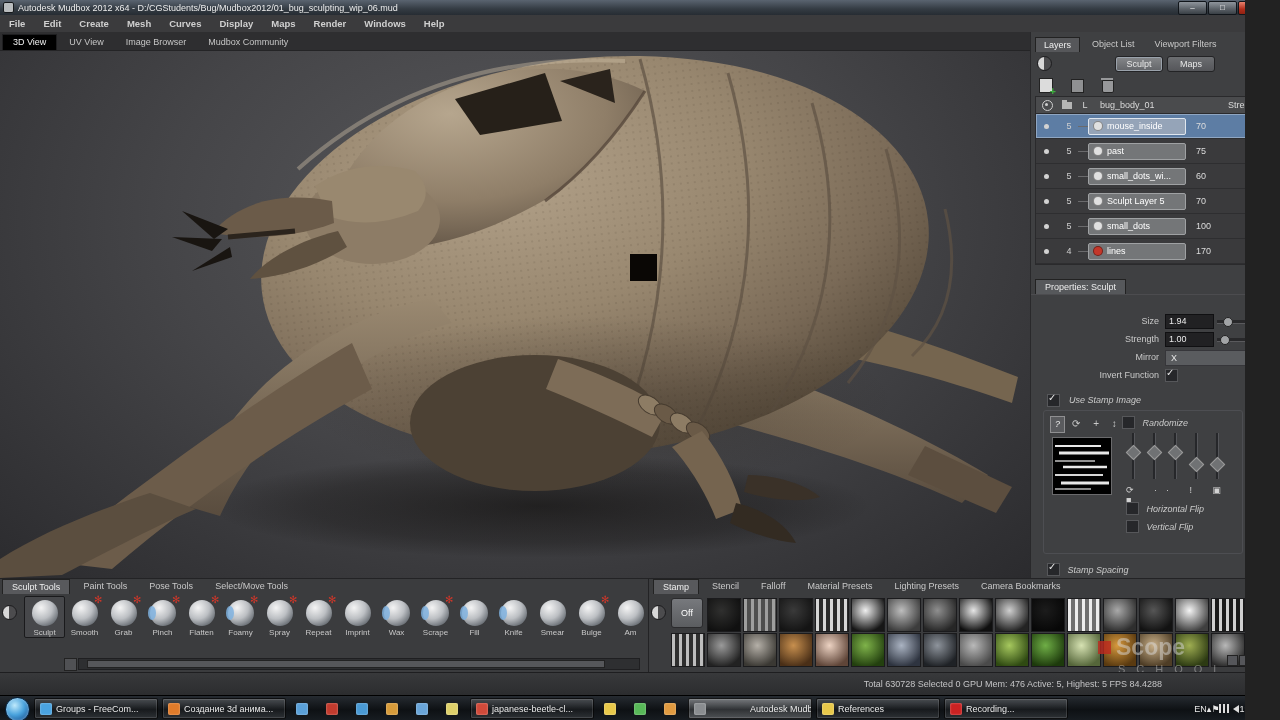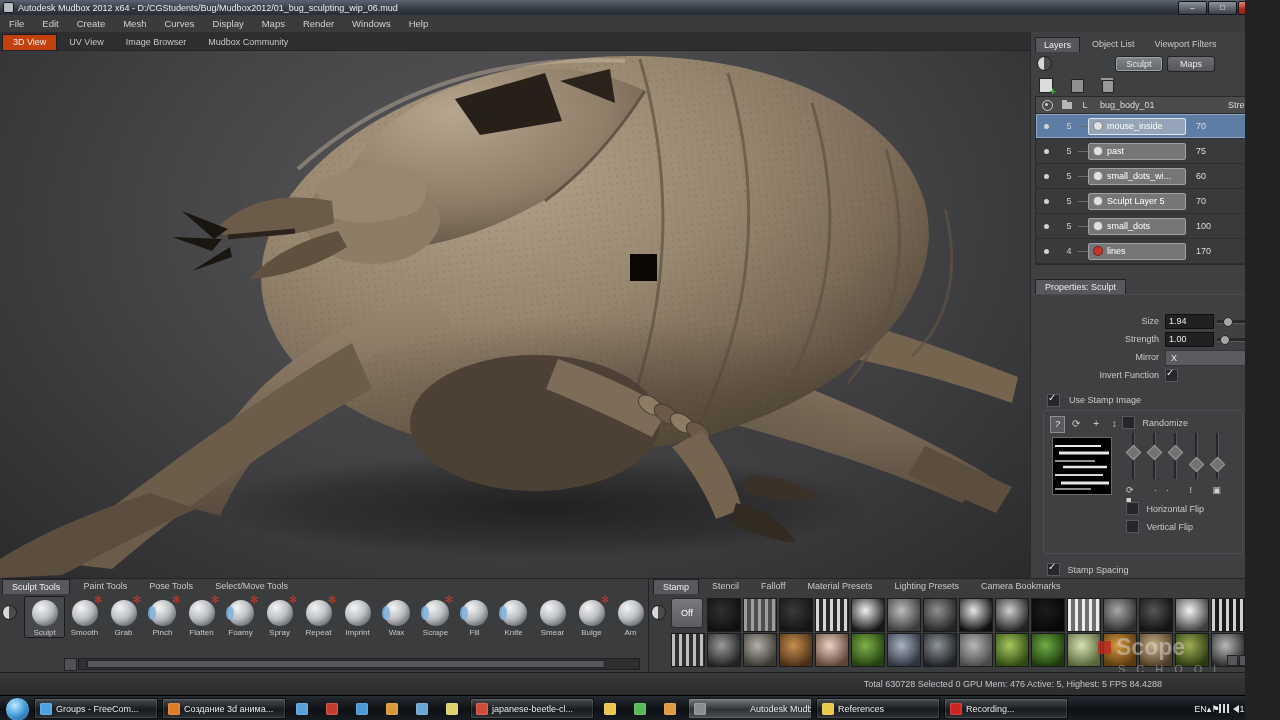--- a/index.html
+++ b/index.html
@@ -14,29 +14,29 @@
     font-size:9px;color:#ececec;}
   .app-icon{width:9px;height:9px;margin:0 4px 0 3px;background:#b9bcbe;border:1px solid #15181b;border-radius:2px;}
   .win-controls{position:absolute;right:2px;top:1px;display:flex;gap:1px;}
   .win-btn{width:27px;height:12px;border:1px solid #11151a;border-radius:2px;
     background:linear-gradient(rgba(255,255,255,.35),rgba(255,255,255,.08));
     font-size:8px;color:#fff;text-align:center;line-height:11px;}
   .win-btn.close{width:38px;background:linear-gradient(#e8836f,#b02c1a 60%,#8f2212);}
 
   
   .menubar{position:absolute;top:15px;left:0;width:1280px;height:17px;background:#3b3b3d;
-    border-bottom:2px solid #5eead4;display:flex;align-items:center;font-size:9.5px;color:#d0d0d0;}
+    border-bottom:2px solid #5eead4;display:flex;align-items:center;font-size:9.5px;color:#d0d0d0;font-weight:bold;}
   .menu-item{padding:2px 9px;cursor:default;}
 
   
   .left-col{position:absolute;top:32px;left:0;width:1030px;height:546px;}
   .view-tabs{height:18px;background:#2e2e30;display:flex;align-items:flex-end;gap:2px;padding-left:2px;
     border-bottom:1px solid #242426;font-size:9px;color:#c6c6c6;}
   .vtab{padding:2px 10px 3px 10px;}
-  .vtab.active{background:#c2410c;border:1px solid #1e1e20;border-bottom:none;color:#efefef;}
+  .vtab.active{background:#000000;border:1px solid #1e1e20;border-bottom:none;color:#efefef;}
   .viewport{position:relative;width:1030px;height:527px;
     background:radial-gradient(ellipse at 50% 32%, #59595c 0%, #454548 48%, #2b2b2e 100%);overflow:hidden;}
   .brush-cursor{position:absolute;left:630px;top:203px;width:27px;height:27px;background:#0a0705;}
 
   
   .rpanel{position:absolute;top:32px;left:1030px;width:250px;height:546px;background:#3f4042;
     border-left:1px solid #29292b;font-size:9px;}
   .rp-tabs{position:absolute;top:5px;left:4px;display:flex;gap:4px;}
   .rp-tab{padding:2px 8px;color:#c8c8c8;}
   .rp-tab.active{background:#56575a;border:1px solid #222;border-bottom:none;color:#efefef;}
@@ -86,21 +86,21 @@
   .pvalue{position:absolute;left:134px;top:0;width:44px;height:13px;background:#212123;border:1px solid #101012;
     color:#eaeaea;line-height:13px;padding-left:3px;}
   .pslider{position:absolute;left:186px;top:6px;width:52px;height:3px;background:#28282a;border-bottom:1px solid #5a5a5d;}
   .pknob{position:absolute;top:-3px;width:8px;height:8px;border-radius:50%;background:#a2a4a6;border:1px solid #222;}
   .pselect{position:absolute;left:134px;top:0;width:98px;height:14px;background:#5a5c5f;border:1px solid #36363a;
     color:#e8e8e8;line-height:14px;padding-left:5px;}
   .pselect .arr{position:absolute;right:3px;top:0;font-size:8px;color:#d0d0d0;}
   .cb{width:11px;height:11px;background:#26272a;border:1px solid #56575a;position:relative;display:inline-block;
     vertical-align:middle;}
   .cb.checked::after{content:"\2713";position:absolute;top:-3px;left:0;font-size:10px;color:#e6e6e6;}
-  .cblabel{color:#c9c9c9;margin-left:5px;vertical-align:middle;}
+  .cblabel{color:#c9c9c9;margin-left:5px;vertical-align:middle;font-style:italic;}
 
   .groupbox{position:absolute;top:378px;left:12px;width:198px;height:142px;border:1px solid #4d4e52;border-radius:3px;}
   .q-chip{position:absolute;top:5px;left:6px;width:13px;height:15px;background:#5a5b5e;border:1px solid #8f8f91;
     color:#e8e8e8;text-align:center;line-height:15px;font-style:italic;}
   .gicons{position:absolute;top:7px;left:28px;color:#c9c9c9;font-size:10px;letter-spacing:5px;}
   .stamp-prev{position:absolute;top:26px;left:8px;width:58px;height:56px;background:#000;border:1px solid #6a6a6c;}
   .gslider-row{position:absolute;top:22px;left:82px;display:flex;gap:7px;}
   .vslider{position:relative;width:14px;height:46px;}
   .vslider::before{content:"";position:absolute;left:6px;top:0;width:2px;height:100%;background:#26272a;border-right:1px solid #55565a;}
   .vknob{position:absolute;left:2px;width:9px;height:9px;background:#707274;border:1px solid #9a9a9a;transform:rotate(45deg);}

